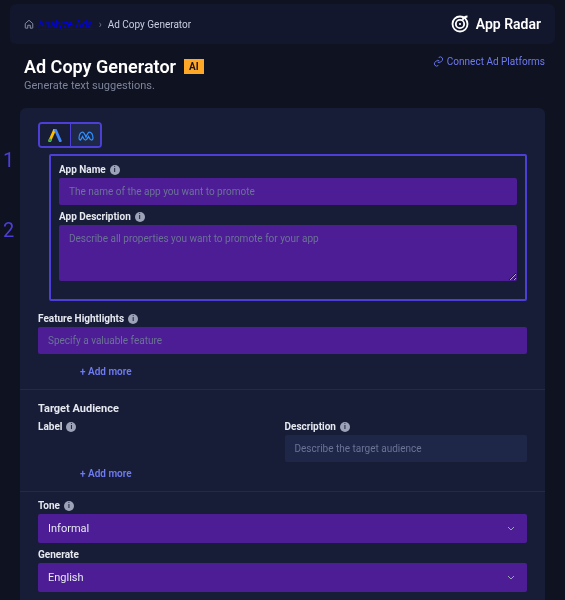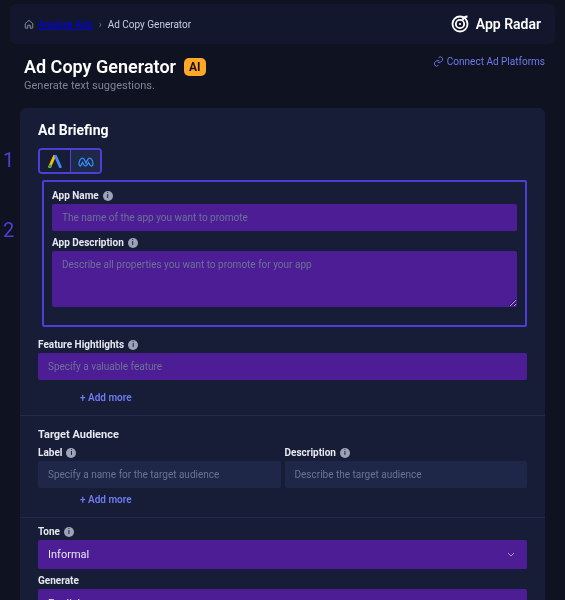--- a/index.html
+++ b/index.html
@@ -13,34 +13,34 @@
     .breadcrumb .chev { color:#6b7280; }
     .bc-leaf { color:#c9cde0; }
     .bc-home { display:inline-flex; align-items:center; gap:4px; }
     .bc-home svg { width:10px; height:10px; fill:none; stroke:#9ca3b8; stroke-width:2; }
     .brand { display:flex; align-items:center; gap:6px; color:#fff; font-size:14px; font-weight:600; }
     .brand svg { width:20px; height:20px; fill:none; stroke:#fff; stroke-width:2.2; }
 
     .page-head { display:flex; justify-content:space-between; align-items:flex-start; padding:8px 20px 12px 24px; }
     .title-row { display:flex; align-items:center; gap:8px; }
     .title { font-size:18px; font-weight:600; color:#fff; }
-    .ai-badge { background:#ffa726; color:#1a1420; font-size:12px; font-weight:700; padding:2px 5px; border-radius:5px; }
+    .ai-badge { background:#ffa726; color:#1a1420; font-size:10px; font-weight:700; padding:2px 5px; border-radius:0; }
     .subtitle { font-size:11px; color:#7d8399; margin-top:2px; }
     .connect-link { display:flex; align-items:center; gap:3px; font-size:10px; color:#6f7bf0; text-decoration:none; }
     .connect-link svg { width:11px; height:11px; stroke:#6f7bf0; fill:none; stroke-width:2; }
 
     .panel { background:#171d37; border-radius:6px; margin:4px 20px 0 20px; padding:14px 0 14px 0; position:relative; }
     .panel-title { font-size:14px; font-weight:700; color:#fff; padding:0 18px 10px 18px; }
 
     .platform-toggle { display:flex; border:2px solid #4b3fd6; border-radius:4px; overflow:hidden; width:fit-content; margin-left:18px; }
     .platform-toggle .cell { width:30px; height:22px; display:flex; align-items:center; justify-content:center; background:#171d37; }
     .platform-toggle .cell.active { background:#1f2846; }
     .platform-toggle .cell + .cell { border-left:1px solid #4b3fd6; }
 
-    .boxed-group { border:2px solid #4b3fd6; border-radius:2px; margin:6px 18px 12px 22px; padding:4px 8px 8px 8px; }
+    .boxed-group { border:2px solid #4b3fd6; border-radius:2px; margin:6px 18px 12px 29px; padding:4px 8px 8px 8px; }
 
     .field { margin:4px 0 6px 0; padding:0 18px; }
     .boxed-group .field { padding:0; }
     .field-label { font-size:10px; font-weight:700; color:#e6e8f0; display:flex; align-items:center; gap:4px; margin-bottom:3px; }
     .info-icon { display:inline-flex; width:10px; height:10px; border-radius:50%; background:#9ca3b8; color:#171d37; align-items:center; justify-content:center; font-size:7px; font-weight:700; }
 
     input[type=text], textarea, select {
       width:100%; background:#4c1d95; border:none; color:#e6e8f0;
       font-size:10px; padding:8px 10px; border-radius:2px; font-family:inherit;
     }
@@ -102,21 +102,20 @@
   <a href="#" class="connect-link">
     <svg viewBox="0 0 24 24">
         <path d="M10 13a5 5 0 0 0 7 0l3-3a5 5 0 0 0-7-7l-1 1"></path>
         <path d="M14 11a5 5 0 0 0-7 0l-3 3a5 5 0 0 0 7 7l1-1"></path>
       </svg>
     <span>Connect Ad Platforms</span>
   </a>
 </div>
 
 <div class="panel">
-  <div class="panel-title">Ad Briefing</div>
 
   <div class="platform-toggle">
     <div class="cell">
       <svg width="14" height="13" viewBox="0 0 24 22">
         <path d="M11 2 L3 20" stroke="#fbbc04" stroke-width="5" stroke-linecap="round"></path>
         <path d="M13 2 L21 20" stroke="#4285f4" stroke-width="5" stroke-linecap="round"></path>
         <circle cx="3.5" cy="19" r="2.8" fill="#34a853"></circle>
       </svg>
     </div>
     <div class="cell active">
@@ -154,21 +153,20 @@
 
   <div class="divider"></div>
 
   <div class="section-label">Target Audience</div>
   <div class="two-col">
     <div class="col">
       <div class="field-label">
         <span>Label</span>
         <span class="info-icon">i</span>
       </div>
-      <input type="text" placeholder="Specify a name for the target audience" style="">
     </div>
     <div class="col">
       <div class="field-label">
         <span>Description</span>
         <span class="info-icon">i</span>
       </div>
       <input type="text" placeholder="Describe the target audience" style="">
     </div>
   </div>
   <span class="add-more">+  Add more</span>

